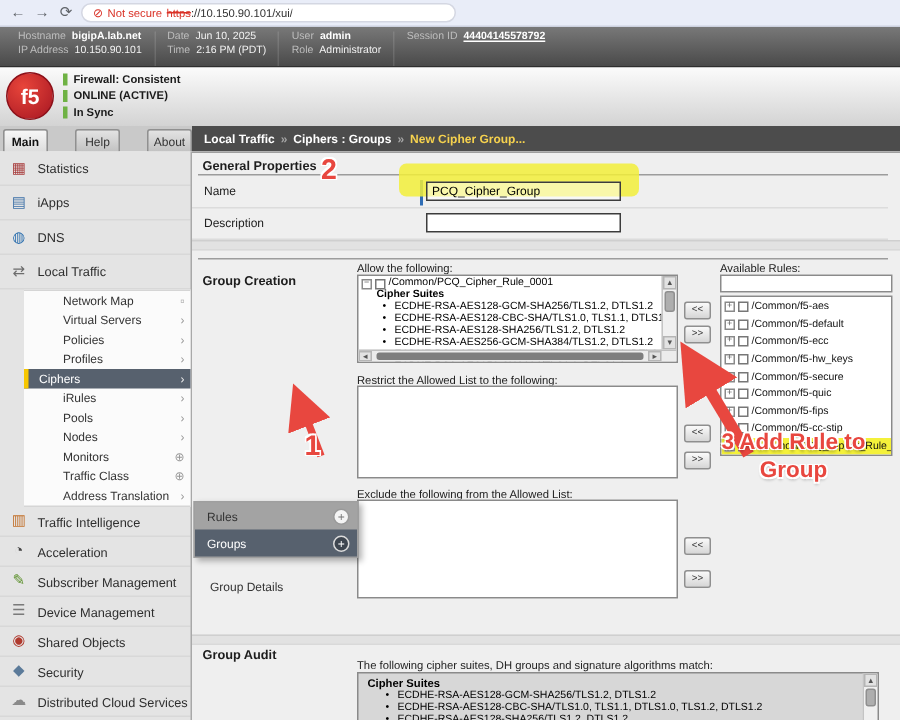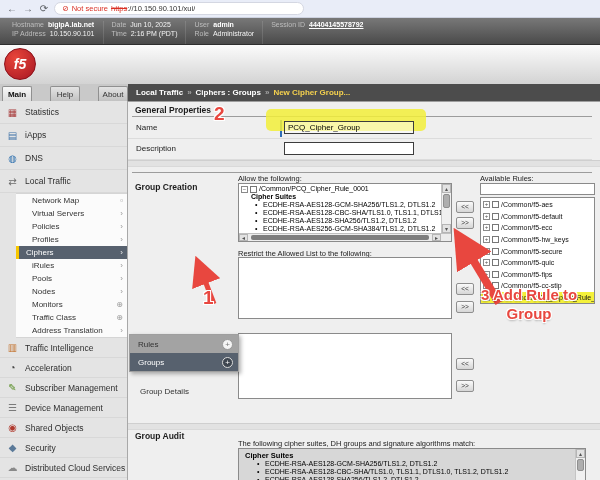--- a/index.html
+++ b/index.html
@@ -20,41 +20,41 @@
   .status-bar { position:absolute; left:0; top:18px; width:600px; height:27px; background:linear-gradient(#787878,#4a4a4a); border-bottom:1px solid #2e2e2e; display:flex; padding:3px 0 0 4px; }
   .sb-group { padding:0 8px; border-right:1px solid rgba(255,255,255,0.12); display:flex; flex-direction:column; justify-content:flex-start; gap:2px; }
   .sb-row { display:flex; gap:4px; white-space:nowrap; }
   .sb-lbl { color:#bdbdbd; font-size:7px; }
   .sb-val { color:#f2f2f2; font-size:7px; }
   .sb-val.b { font-weight:bold; color:#fff; }
   .sb-val.u { text-decoration:underline; }
 
   
   .banner { position:absolute; left:0; top:45px; width:600px; height:39px; background:linear-gradient(#fbfbfb,#d3d3d3); }
-  .f5-logo { position:absolute; left:4px; top:3px; width:32px; height:32px; border-radius:50%; background:radial-gradient(circle at 35% 30%, #e8453a, #a61622); border:1.5px solid #8c1019; color:#fff; font-weight:bold; font-style:italic; font-size:14px; display:flex; align-items:center; justify-content:center; }
+  .f5-logo { position:absolute; left:4px; top:3px; width:32px; height:32px; border-radius:50%; background:radial-gradient(circle at 35% 30%, #e8453a, #a61622); border:1.5px solid #8c1019; color:#fff; font-weight:bold; font-size:14px; display:flex; align-items:center; justify-content:center; }
   .status-lines { position:absolute; left:42px; top:3px; display:flex; flex-direction:column; gap:2px; }
   .status-line { display:flex; align-items:center; gap:4px; font-size:7.5px; font-weight:bold; color:#1a1a1a; }
   .gbar { width:3px; height:8px; background:#6fb244; display:inline-block; }
 
   
   .nav-row { position:absolute; left:0; top:84px; width:600px; height:17px; background:#c9c9c9; display:flex; }
   .tabs { width:128px; display:flex; align-items:flex-end; gap:18px; padding-left:2px; }
   .tab { width:39px; height:15px; font-size:8px; text-align:center; line-height:15px; color:#333; background:linear-gradient(#e3e3e3,#c2c2c2); border:1px solid #909090; border-bottom:none; border-radius:2px 2px 0 0; }
   .tab.active { background:linear-gradient(#f7f7f7,#dddddd); font-weight:bold; color:#111; }
   .breadcrumb { flex:1; background:#4c4c4c; display:flex; align-items:center; gap:4px; padding-left:8px; font-size:8px; font-weight:bold; color:#fff; white-space:nowrap; }
   .bc-sep { color:#a5a5a5; }
   .bc-current { color:#f5d14e; }
 
   
   .body-row { position:absolute; left:0; top:101px; width:600px; height:379px; }
   .sidebar { position:absolute; left:0; top:0; width:128px; height:379px; background:#e4e4e4; border-right:1px solid #a8a8a8; overflow:hidden; }
   .side-item { height:23px; display:flex; align-items:center; gap:5px; padding-left:5px; border-bottom:1px solid rgba(0,0,0,0.05); font-size:8.5px; color:#2e2e2e; }
   .side-ic { width:15px; height:15px; display:flex; align-items:center; justify-content:center; font-size:10px; }
   .submenu { margin-left:16px; width:112px; background:#fbfbfb; border-top:1px solid #d5d5d5; border-bottom:1px solid #d5d5d5; }
-  .sub-item { height:13px; display:flex; align-items:center; padding-left:16px; font-size:8px; color:#333; position:relative; }
+  .sub-item { height:13px; display:flex; align-items:center; padding-left:26px; font-size:8px; color:#333; position:relative; }
   .sub-item .sub-right { position:absolute; right:5px; color:#999; font-size:8px; }
   .sub-item.sel { background:#57616e; color:#fff; border-left:3px solid #f7c700; padding-left:7px; }
   .sub-item.sel .sub-right { color:#eee; }
   .side-bottom .side-item { height:20px; }
 
   
   .flyout { position:absolute; left:129px; top:233px; width:110px; background:#a3a3a3; border:1px solid #9f9f9f; box-shadow:2px 2px 4px rgba(0,0,0,0.3); z-index:20; }
   .fly-item { height:18px; display:flex; align-items:center; padding-left:8px; font-size:8px; color:#333; position:relative; }
   .fly-item .circle { position:absolute; right:5px; width:11px; height:11px; border:1px solid #999; border-radius:50%; font-size:8px; line-height:9px; text-align:center; color:#777; background:#f4f4f4; }
   .fly-item.sel { background:#57616e; color:#fff; }
@@ -167,20 +167,37 @@
           <span class="sb-lbl">Session ID</span>
           <span class="sb-val b u">44404145578792</span>
         </div>
     </div>
   </div>
 
   <div class="banner">
     <div class="f5-logo">
         <span>f5</span>
       </div>
+    <div class="status-lines">
+
+        <div class="status-line">
+          <span class="gbar"></span>
+          <span>Firewall: Consistent</span>
+        </div>
+
+        <div class="status-line">
+          <span class="gbar"></span>
+          <span>ONLINE (ACTIVE)</span>
+        </div>
+
+        <div class="status-line">
+          <span class="gbar"></span>
+          <span>In Sync</span>
+        </div>
+      </div>
   </div>
 
   <div class="nav-row">
     <div class="tabs">
 
         <div class="tab active">Main</div>
 
         <div class="tab">Help</div>
 
         <div class="tab">About</div>
@@ -364,20 +381,21 @@
         </div>
       </div>
       <div class="mv-btn" style="top:99px">&lt;&lt;</div>
       <div class="mv-btn" style="top:115px">&gt;&gt;</div>
 
       <div class="col-label" style="top:147px">Restrict the Allowed List to the following:</div>
       <div class="lbox" style="top:155px; height:62px"></div>
       <div class="mv-btn" style="top:181px">&lt;&lt;</div>
       <div class="mv-btn" style="top:199px">&gt;&gt;</div>
 
+      <div class="col-label" style="top:223px">Exclude the following from the Allowed List:</div>
       <div class="lbox" style="top:231px; height:66px"></div>
       <div class="mv-btn" style="top:256px">&lt;&lt;</div>
       <div class="mv-btn" style="top:278px">&gt;&gt;</div>
 
       <div class="avail-col" style="top:72px">
         <div class="avail-label">Available Rules:</div>
         <input class="avail-filter" value="" style="">
         <div class="avail-list">
 
             <div class="avail-row">

